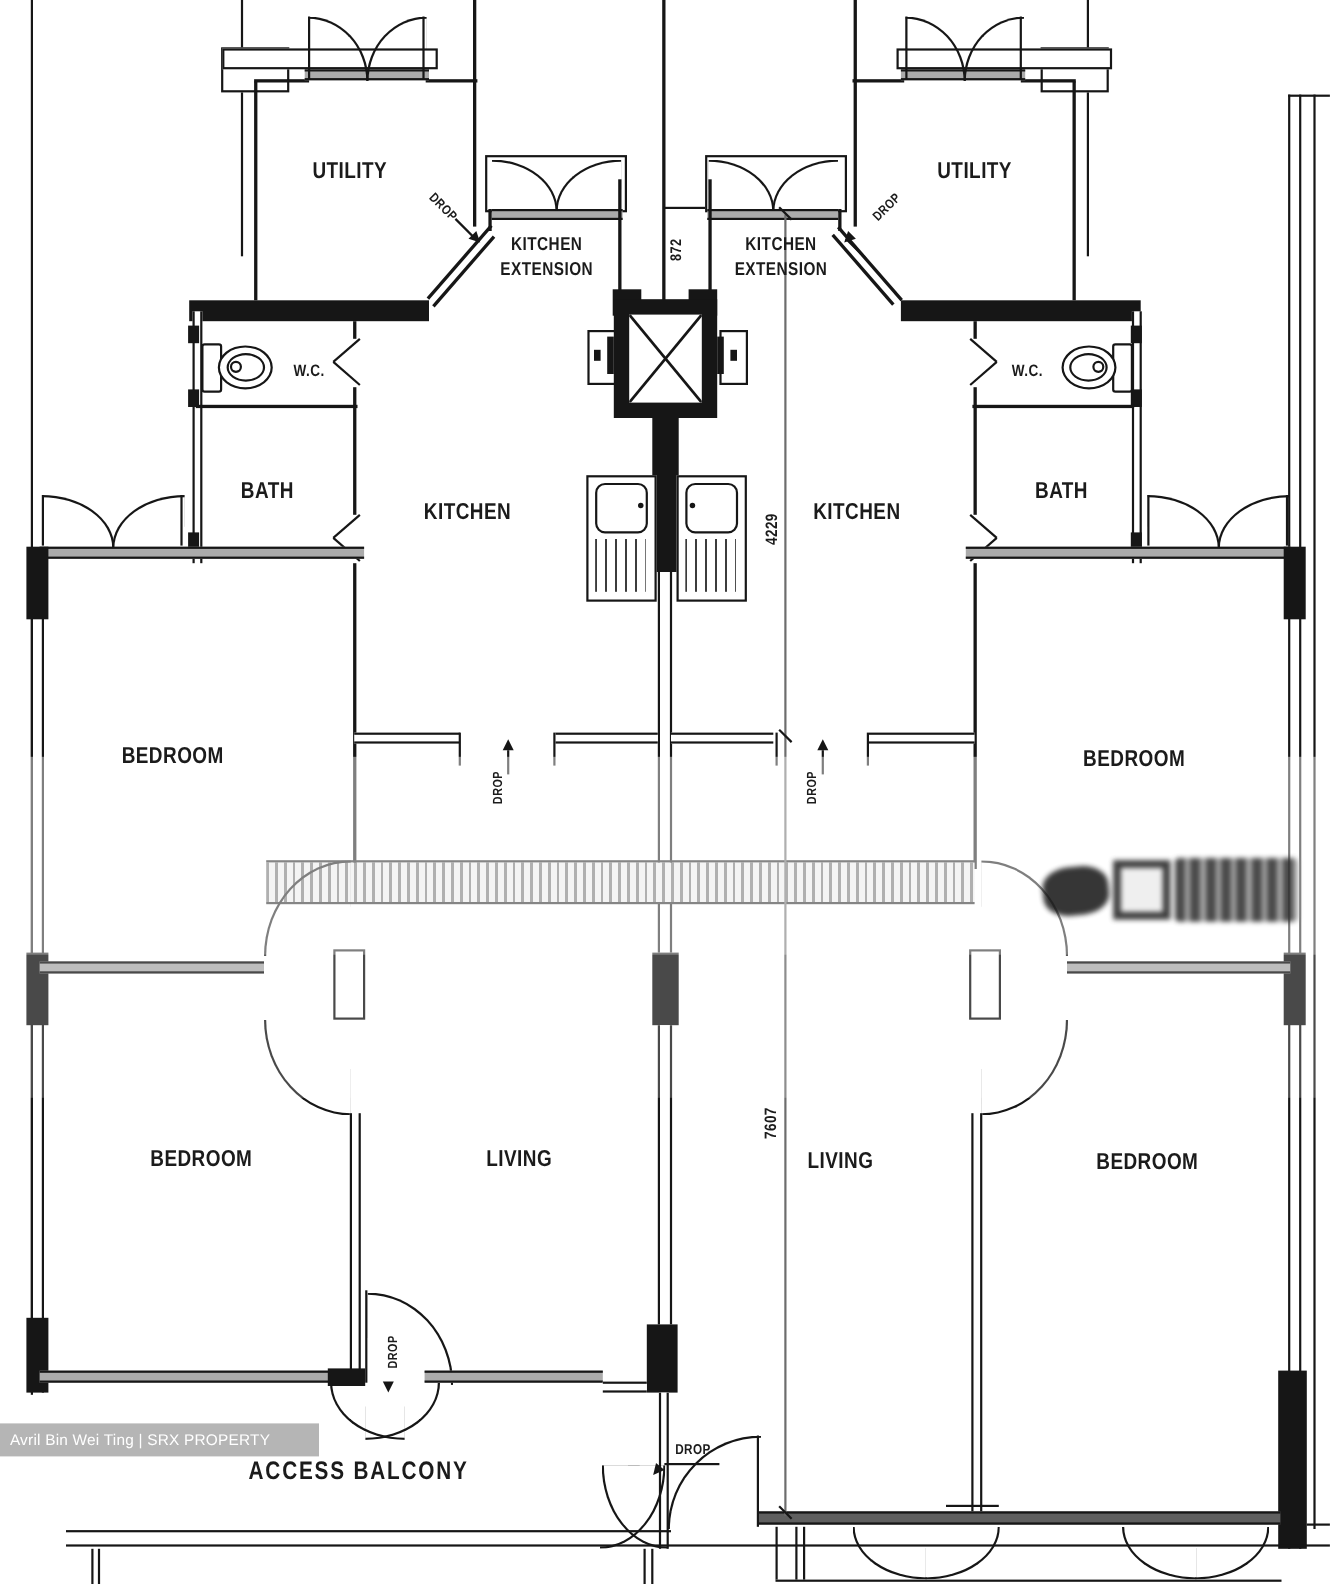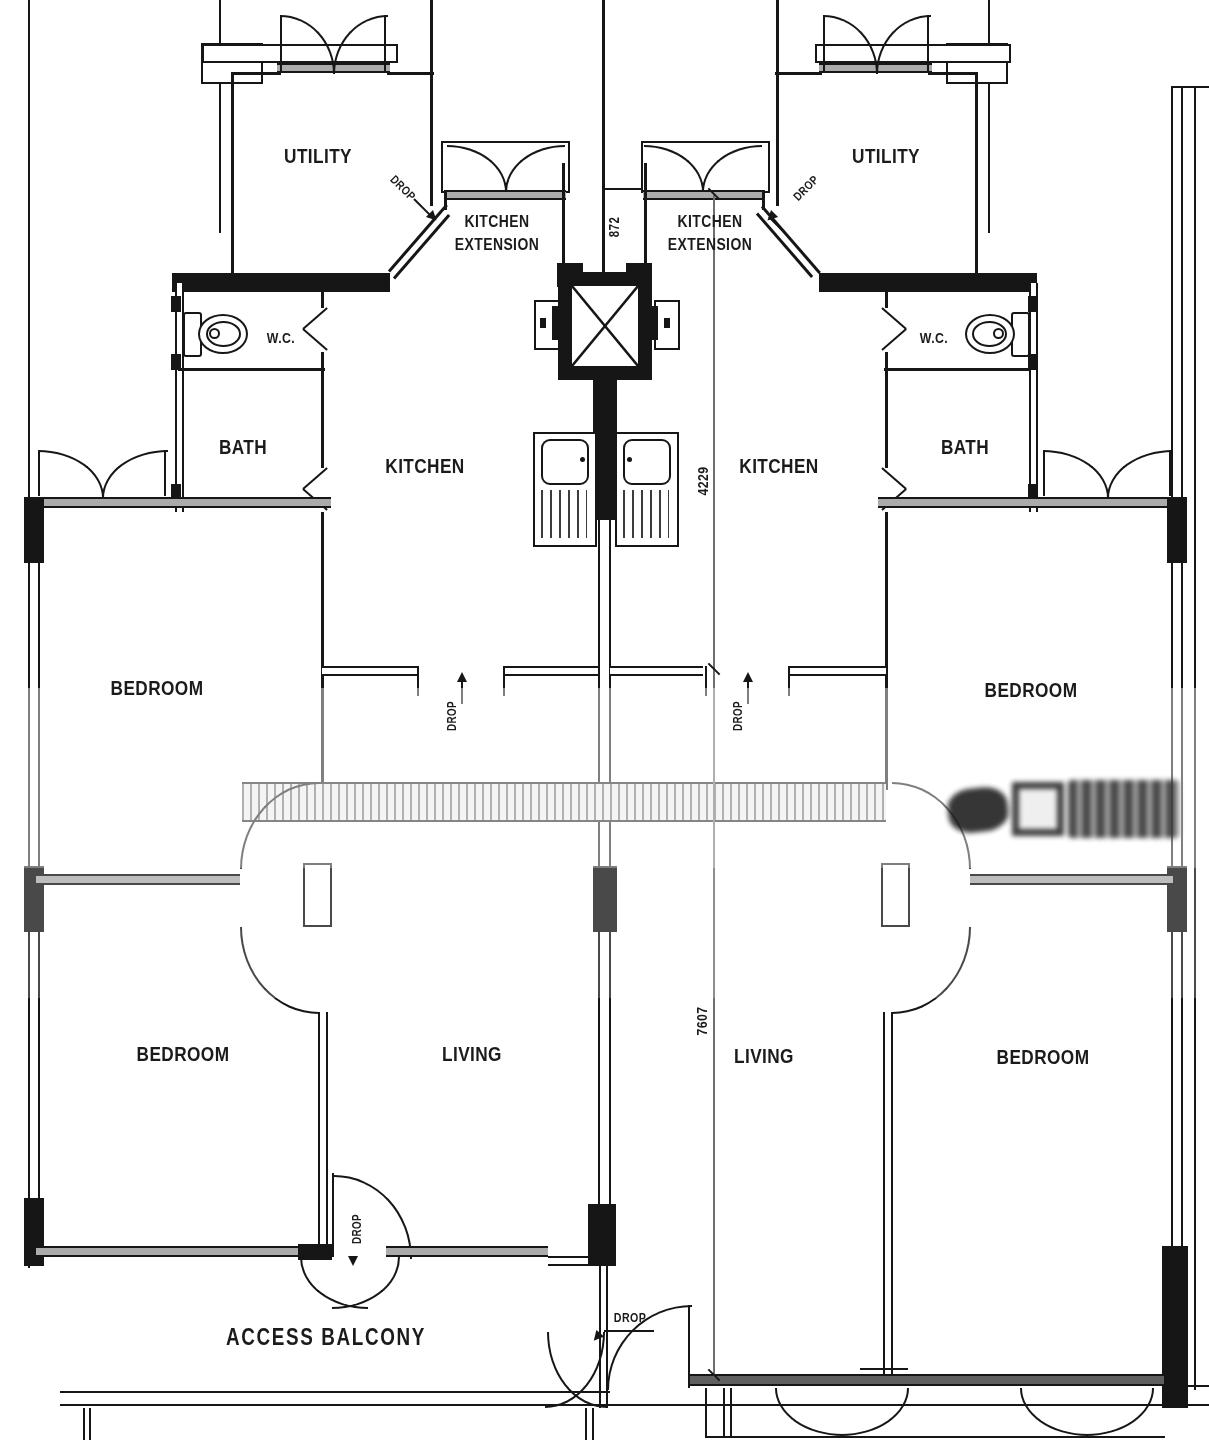--- a/index.html
+++ b/index.html
@@ -286,14 +286,17 @@
   <div class="lbl rotl" style="left:702px;top:481px;font-size:15px">4229</div>
   <div class="lbl rotl" style="left:701px;top:1021px;font-size:15px">7607</div>
 
   <div class="lbl rot45" style="left:403px;top:188px;font-size:12px">DROP</div>
   <div class="lbl rotm45" style="left:806px;top:188px;font-size:12px">DROP</div>
   <div class="lbl rotl" style="left:452px;top:716px;font-size:12px">DROP</div>
   <div class="lbl rotl" style="left:738px;top:716px;font-size:12px">DROP</div>
   <div class="lbl rotl" style="left:357px;top:1229px;font-size:12px">DROP</div>
   <div class="lbl" style="left:630px;top:1317px;font-size:13px">DROP</div>
 
+  <div class="wm-bar">
+    <span class="wm-text">Avril Bin Wei Ting | SRX PROPERTY</span>
+  </div>
 
 </div>
 
 </body></html>

